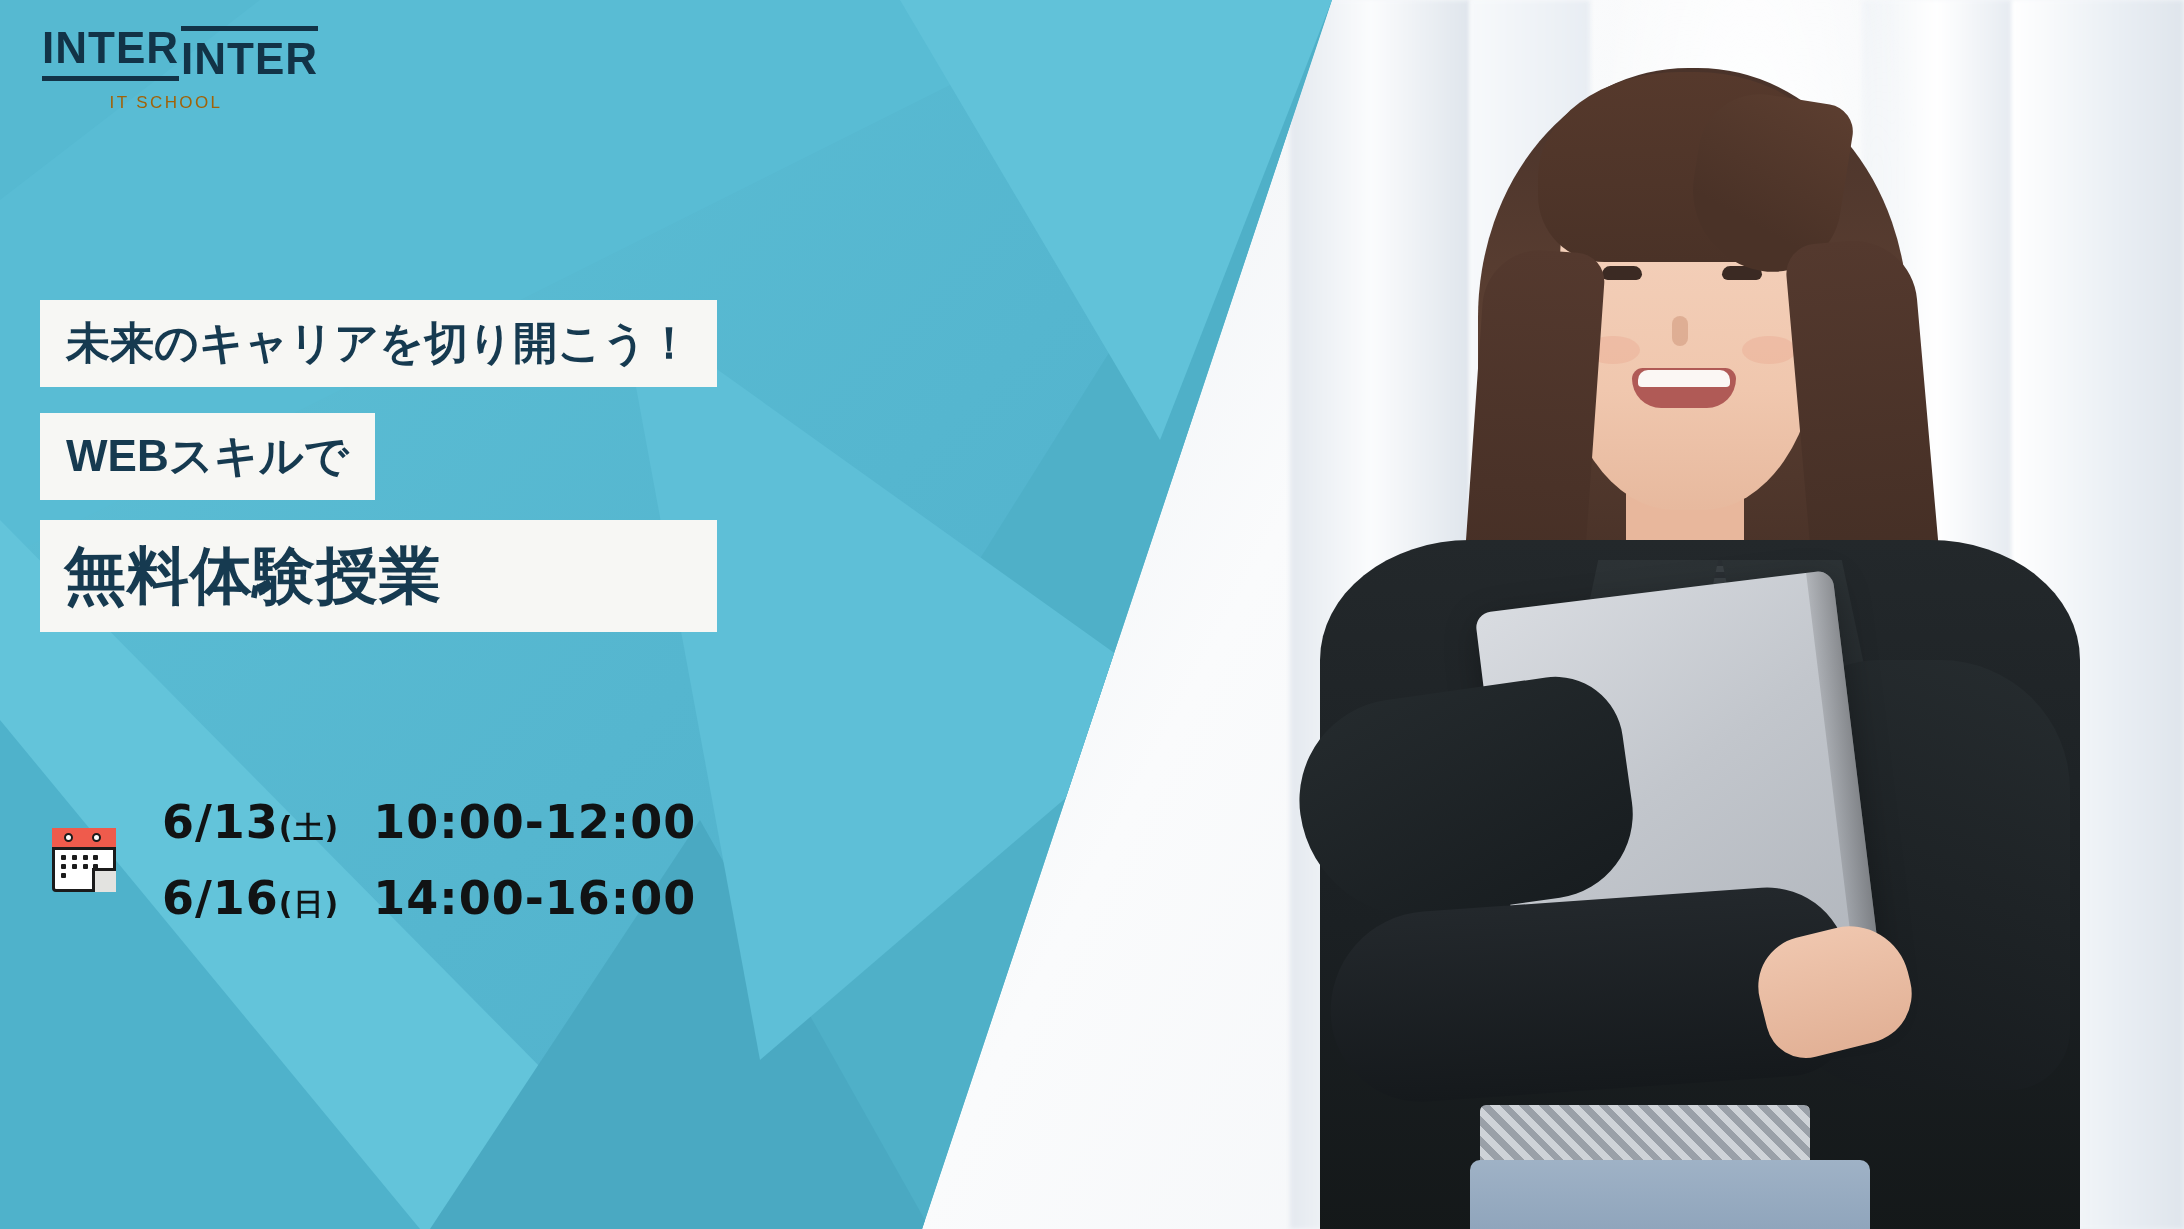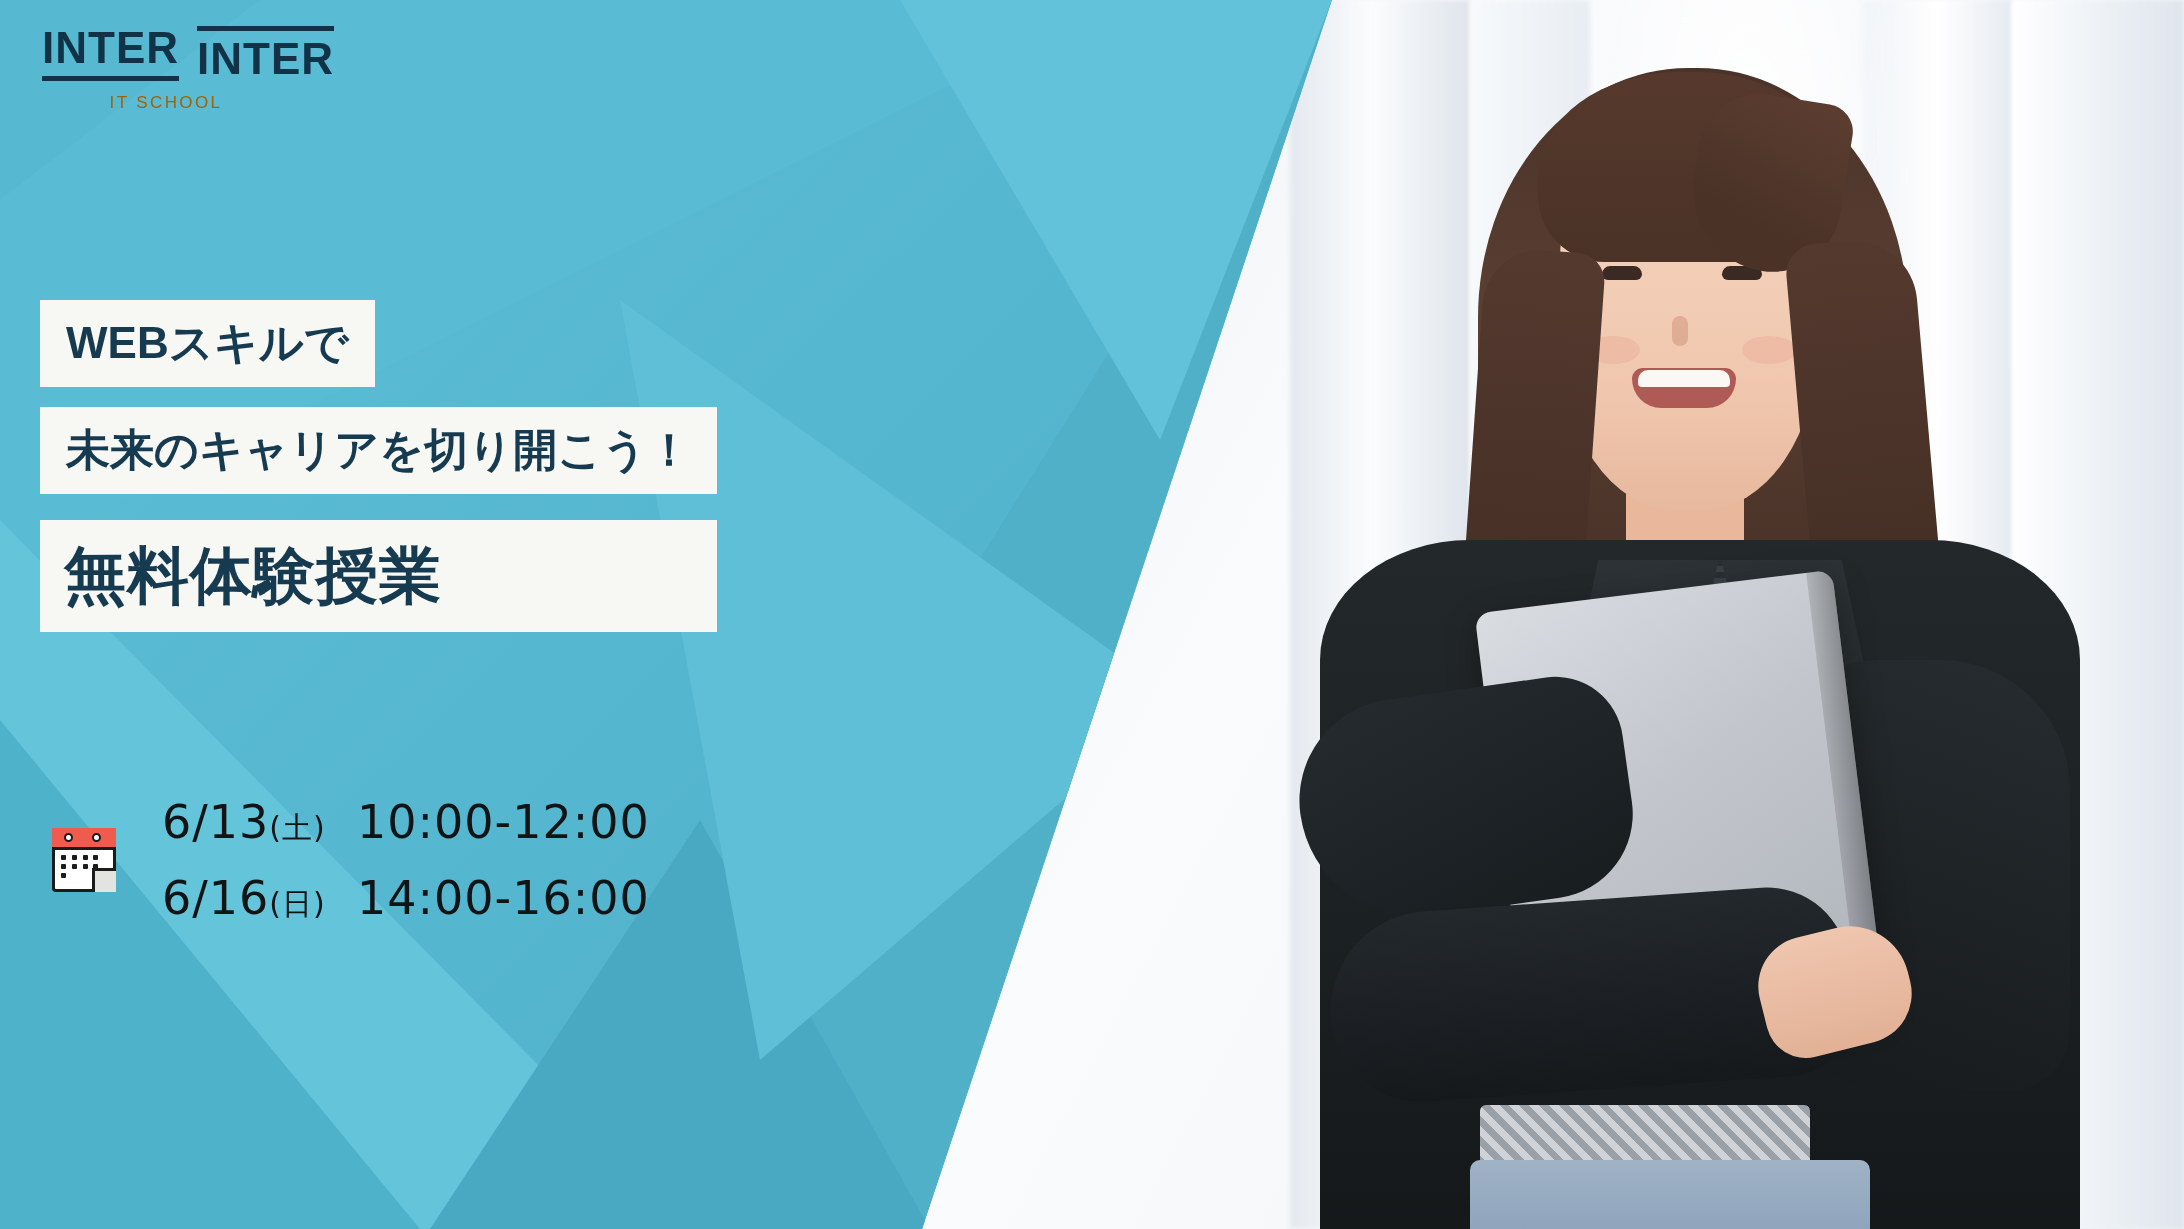--- a/index.html
+++ b/index.html
@@ -200,21 +200,21 @@
   .f7 { inset:0; background:#4fb2cb;
         -webkit-clip-path: polygon(0 720px, 420px 1229px, 0 1229px); clip-path: polygon(0 720px, 420px 1229px, 0 1229px); }
   .f8 { inset:0; background:#5ebfd7;
         -webkit-clip-path: polygon(620px 300px, 1180px 700px, 760px 1060px); clip-path: polygon(620px 300px, 1180px 700px, 760px 1060px); }
 
   
   .content { position: absolute; inset: 0; }
 
   
   .logo { position:absolute; left:42px; top:26px; width:360px; }
-  .logo-row { display:flex; align-items:flex-end; gap:18px;text-align:right; }
+  .logo-row { display:flex; align-items:flex-end; gap:2px;text-align:right; }
   .logo-inter {
     font-size: 44px; font-weight: 700; letter-spacing: 1px;
     color:#123347; line-height:1; padding-bottom:6px;
     border-bottom: 5px solid #123347;
   }
   .logo-plan {
     font-size: 44px; font-weight: 700; letter-spacing: 1px;
     color:#123347; line-height:1; padding-top:6px;
     border-top: 5px solid #123347;
   }
@@ -232,21 +232,21 @@
   .hl3 { font-size: 62px; padding: 14px 24px; display:flex; align-items:baseline; gap:14px; }
   .hl3 .big  { font-size: 62px; letter-spacing: 1px; }
   .hl3 .small{ font-size: 40px; letter-spacing: 1px; }
 
   
   .info { position:absolute; left:52px; top:795px; }
   .info-row { display:flex; align-items:center; }
   .info-row .icon-slot { width: 110px; flex:0 0 110px; display:flex; justify-content:flex-start; }
   .info-text {
     font-size: 46px; color:#111314; letter-spacing:1px;
-    font-family: "DejaVu Sans", "Liberation Sans", sans-serif; font-weight:400;
+    font-family: "DejaVu Sans", "Liberation Sans", sans-serif; font-weight:700;
     white-space:nowrap;
   }
   .info-text .dow { font-size: 30px; }
   .date-rows { display:flex; flex-direction:column; gap: 22px; }
   .place-row { margin-top: 84px; }
   .place-text {
     font-size: 40px; color:#111314; letter-spacing:2px;
     font-family: "DejaVu Sans", "Liberation Sans", sans-serif; font-weight:400;
     white-space:nowrap;
   }
@@ -336,22 +336,22 @@
 
     <div class="logo">
       <div class="logo-row">
         <span class="logo-inter">INTER</span>
         <span class="logo-plan">INTER</span>
       </div>
       <div class="logo-sub">IT SCHOOL</div>
     </div>
 
     <div class="headline">
+      <div><span class="hl-line hl2">未来のキャリアを切り開こう！</span></div>
       <div><span class="hl-line hl1">WEBスキルで</span></div>
-      <div><span class="hl-line hl2">未来のキャリアを切り開こう！</span></div>
       <div>
         <span class="hl-line hl3">
           <span class="big">無料体験授業</span>
         </span>
       </div>
     </div>
 
     <div class="info">
 
       <div class="info-row">

